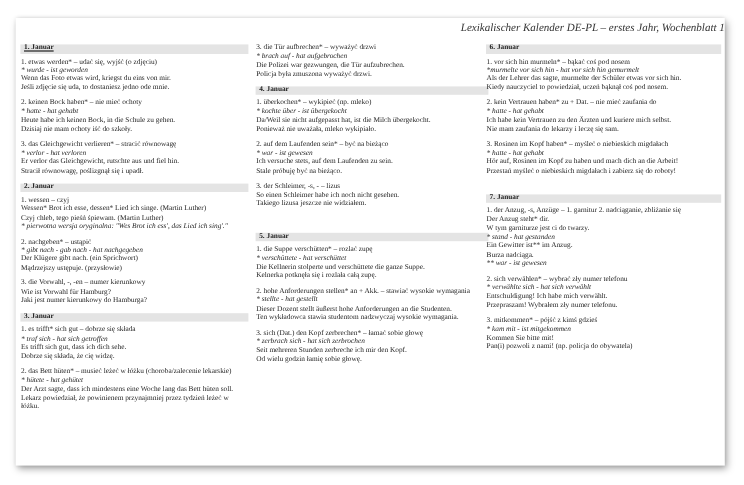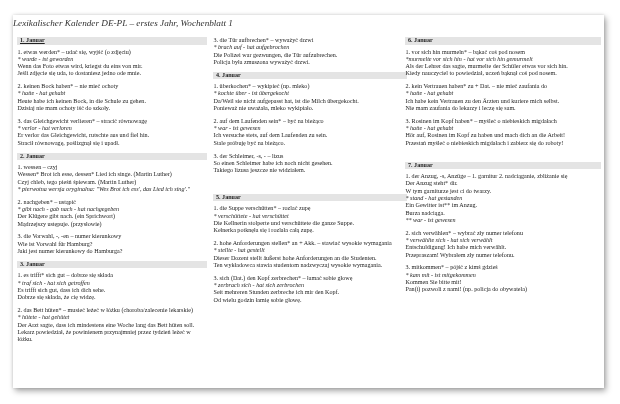--- a/index.html
+++ b/index.html
@@ -10,21 +10,21 @@
       color: #222;
     }
     .sheet {
       position: absolute; left: 13px; top: 15px;
       width: 591px; height: 373px;
       background: #ffffff;
       box-shadow: 2px 3px 6px rgba(0,0,0,0.35), 0 0 3px rgba(0,0,0,0.15);
     }
     .title {
       position: absolute; left: 0; right: 0; top: 3px;
-      text-align: left;
+      text-align: right;
       font-style: italic;
       font-size: 9.2px;
       color: #333;
     }
     .col {
       position: absolute; top: 22px;
       font-size: 6.1px;
       line-height: 7.3px;
     }
     .col1 { left: 4px; width: 190px; }

